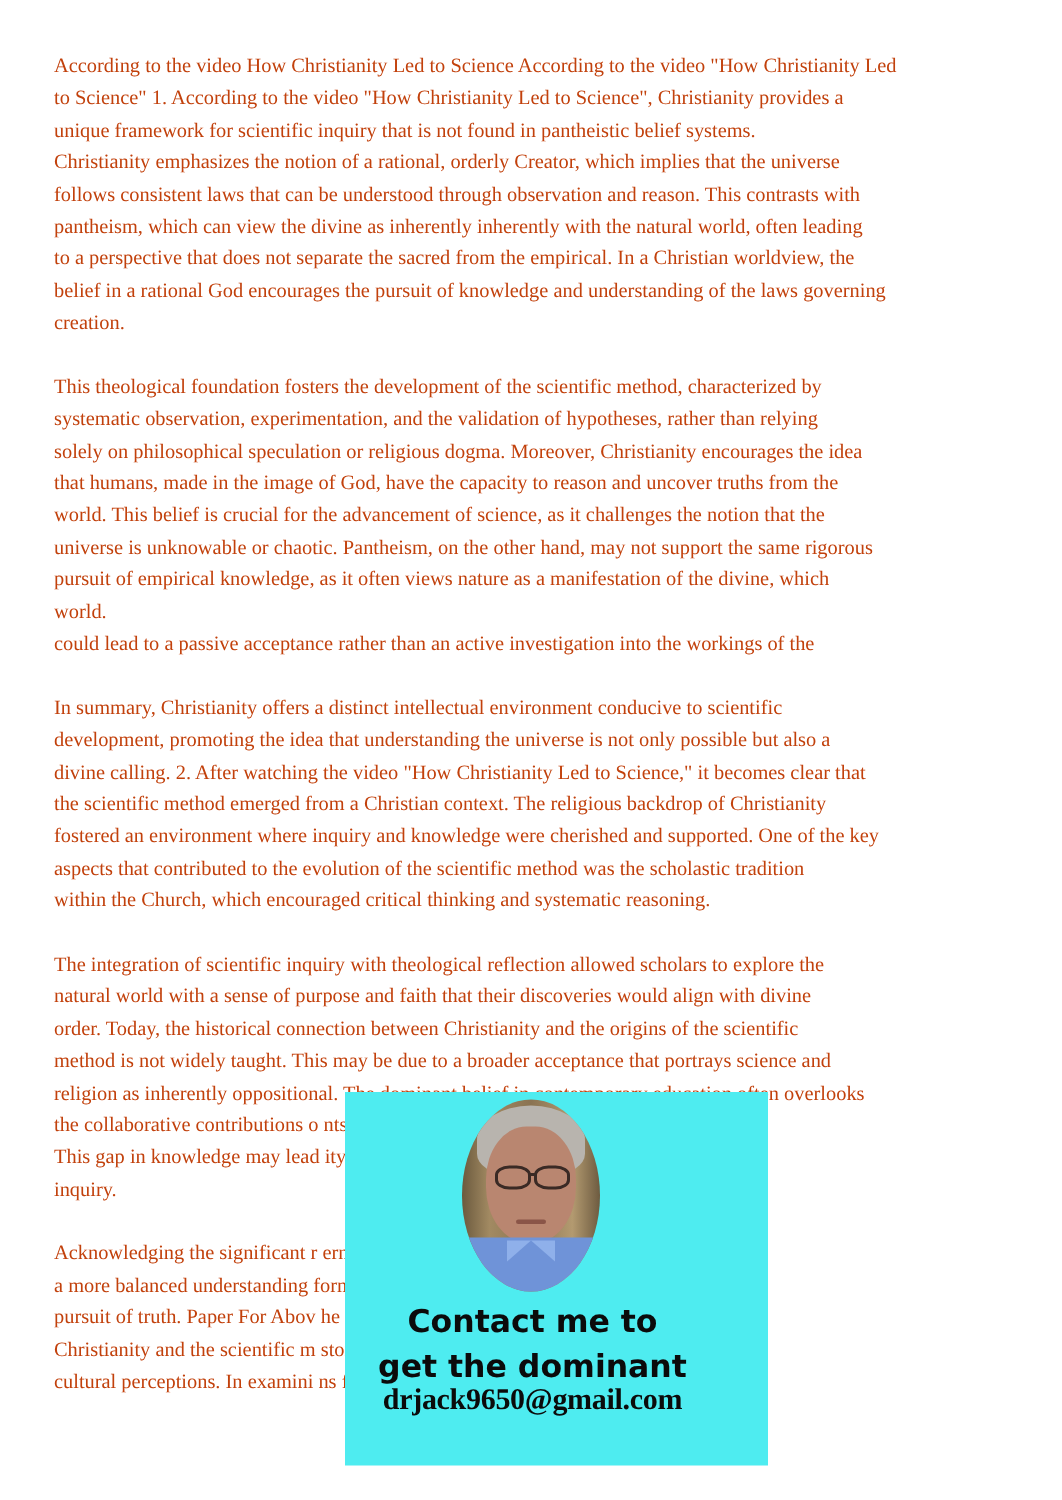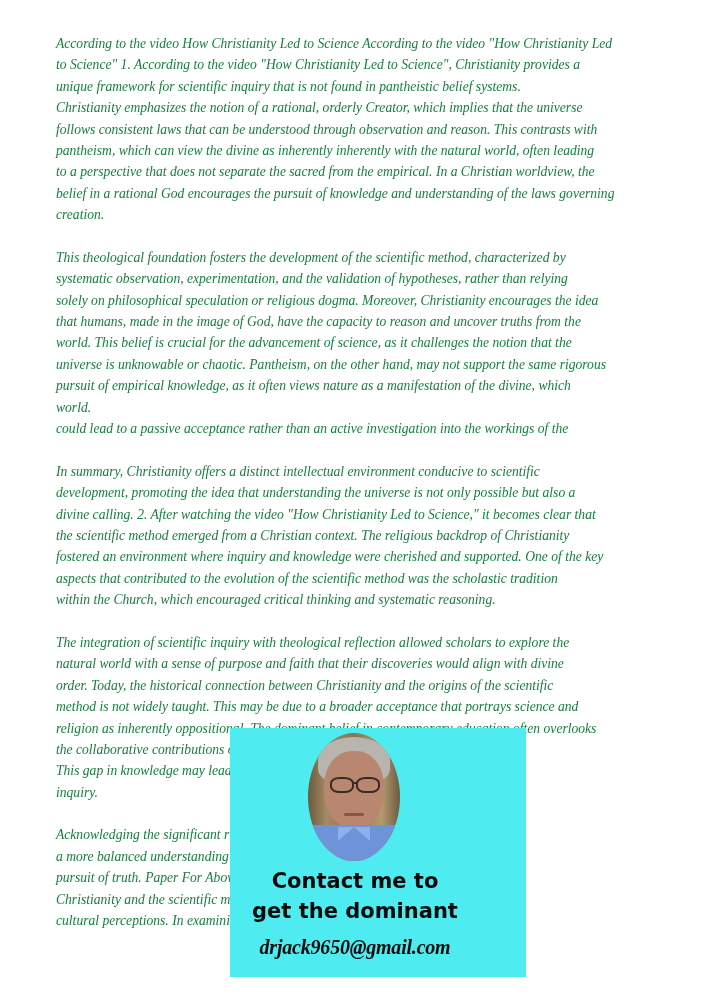--- a/index.html
+++ b/index.html
@@ -1,26 +1,26 @@
 <!DOCTYPE html>
 <html><head>
 <meta charset="utf-8">
 <style>
   html, body { margin: 0; padding: 0; background: #ffffff; }
   body { width: 708px; height: 1000px; position: relative; overflow: hidden; }
   .doc {
-    position: absolute; left: 56px; top: 33px; width: 600px;
+    position: absolute; left: 36px; top: 33px; width: 600px;
     font-family: "Liberation Serif", "DejaVu Serif", serif;
-    font-size: 13.6px; color: #15803d; font-style: italic;
+    font-size: 13.6px; color: #c2410c;
   }
   .para { margin: 0 0 21.4px 0; }
   .line { display: block; height: 21.4px; line-height: 21.4px; white-space: nowrap; }
   .ad {
-    position: absolute; left: 230px; top: 728px; width: 296px; height: 249px;
-    background: #4eecf0; z-index: 5;
+    position: absolute; left: 230px; top: 728px; width: 250px; height: 249px;
+    background: #4eecf0; z-index: 5; padding-left: 32px;
   }
   .photo {
     position: absolute; left: 78px; top: 5px; width: 92px; height: 128px;
     border-radius: 50%; overflow: hidden;
     background: linear-gradient(90deg, #6b5a3e 0%, #a28a62 20%, #8a7352 50%, #b39a70 80%, #6d5b40 100%);
   }
   .photo .hair { position: absolute; left: 10px; top: 4px; width: 72px; height: 46px; border-radius: 50% 50% 30% 30%; background: #b8b4ae; }
   .photo .face { position: absolute; left: 16px; top: 18px; width: 60px; height: 78px; border-radius: 45% 45% 48% 48%; background: #b98670; }
   .photo .glasses-l, .photo .glasses-r {
     position: absolute; top: 44px; width: 20px; height: 12px; border: 2px solid #3a2a25; border-radius: 40%;
@@ -32,23 +32,23 @@
   .photo .shirt { position: absolute; left: 0; top: 92px; width: 92px; height: 40px; background: #6f93d8; }
   .photo .collar-l, .photo .collar-r { position: absolute; top: 94px; width: 0; height: 0; border-style: solid; }
   .photo .collar-l { left: 30px; border-width: 14px 16px 0 0; border-color: #8fb0ea transparent transparent transparent; }
   .photo .collar-r { left: 46px; border-width: 14px 0 0 16px; border-color: #8fb0ea transparent transparent transparent; }
   .ad-cta {
     position: absolute; left: 0; top: 138px; width: 250px; text-align: center;
     font-family: "DejaVu Sans", "Liberation Sans", sans-serif; font-weight: bold;
     font-size: 21px; line-height: 30px; color: #0b0b0b;
   }
   .ad-email {
-    position: absolute; left: 0; top: 208px; width: 250px; text-align: center;
+    position: absolute; left: 0; top: 194px; width: 250px; text-align: center;
     font-family: "Liberation Serif", "DejaVu Serif", serif; font-weight: bold;
-    font-size: 20px; color: #0b0b0b; letter-spacing: -0.2px; font-style: italic;
+    font-size: 20px; color: #0b0b0b; letter-spacing: -0.2px;
   }
 </style>
 </head>
 <body>
 
 <div class="doc">
   <div class="para">
     <span class="line">According to the video How Christianity Led to Science According to the video "How Christianity Led</span>
     <span class="line">to Science" 1. According to the video "How Christianity Led to Science", Christianity provides a</span>
     <span class="line">unique framework for scientific inquiry that is not found in pantheistic belief systems.</span>

